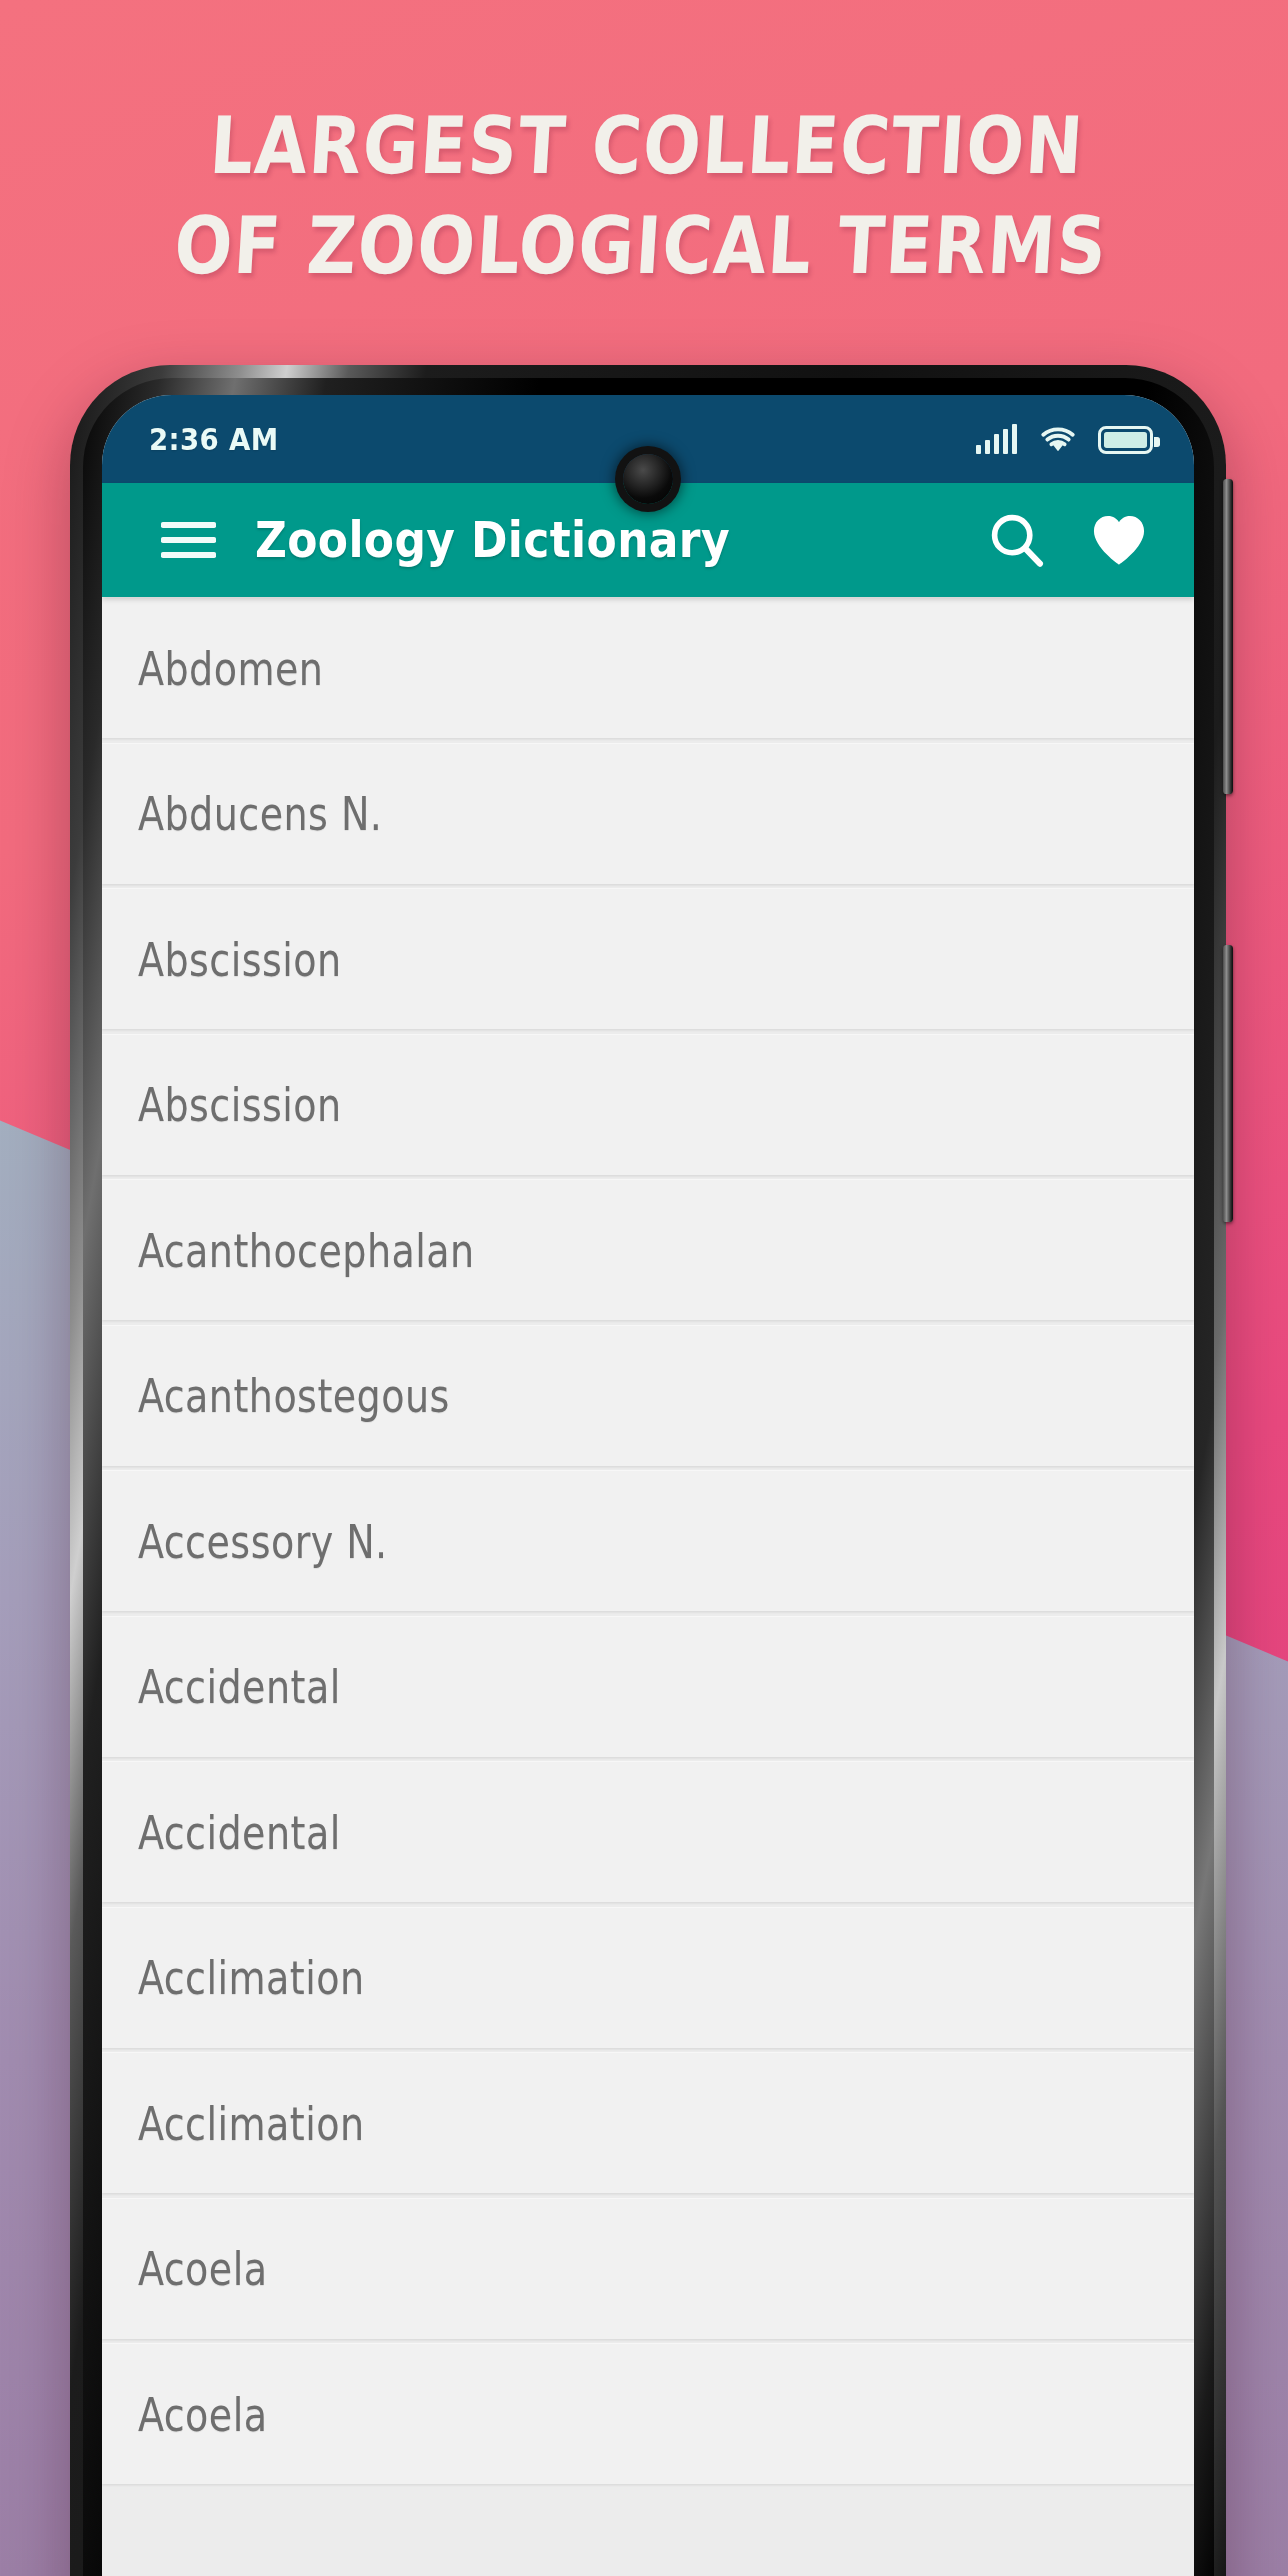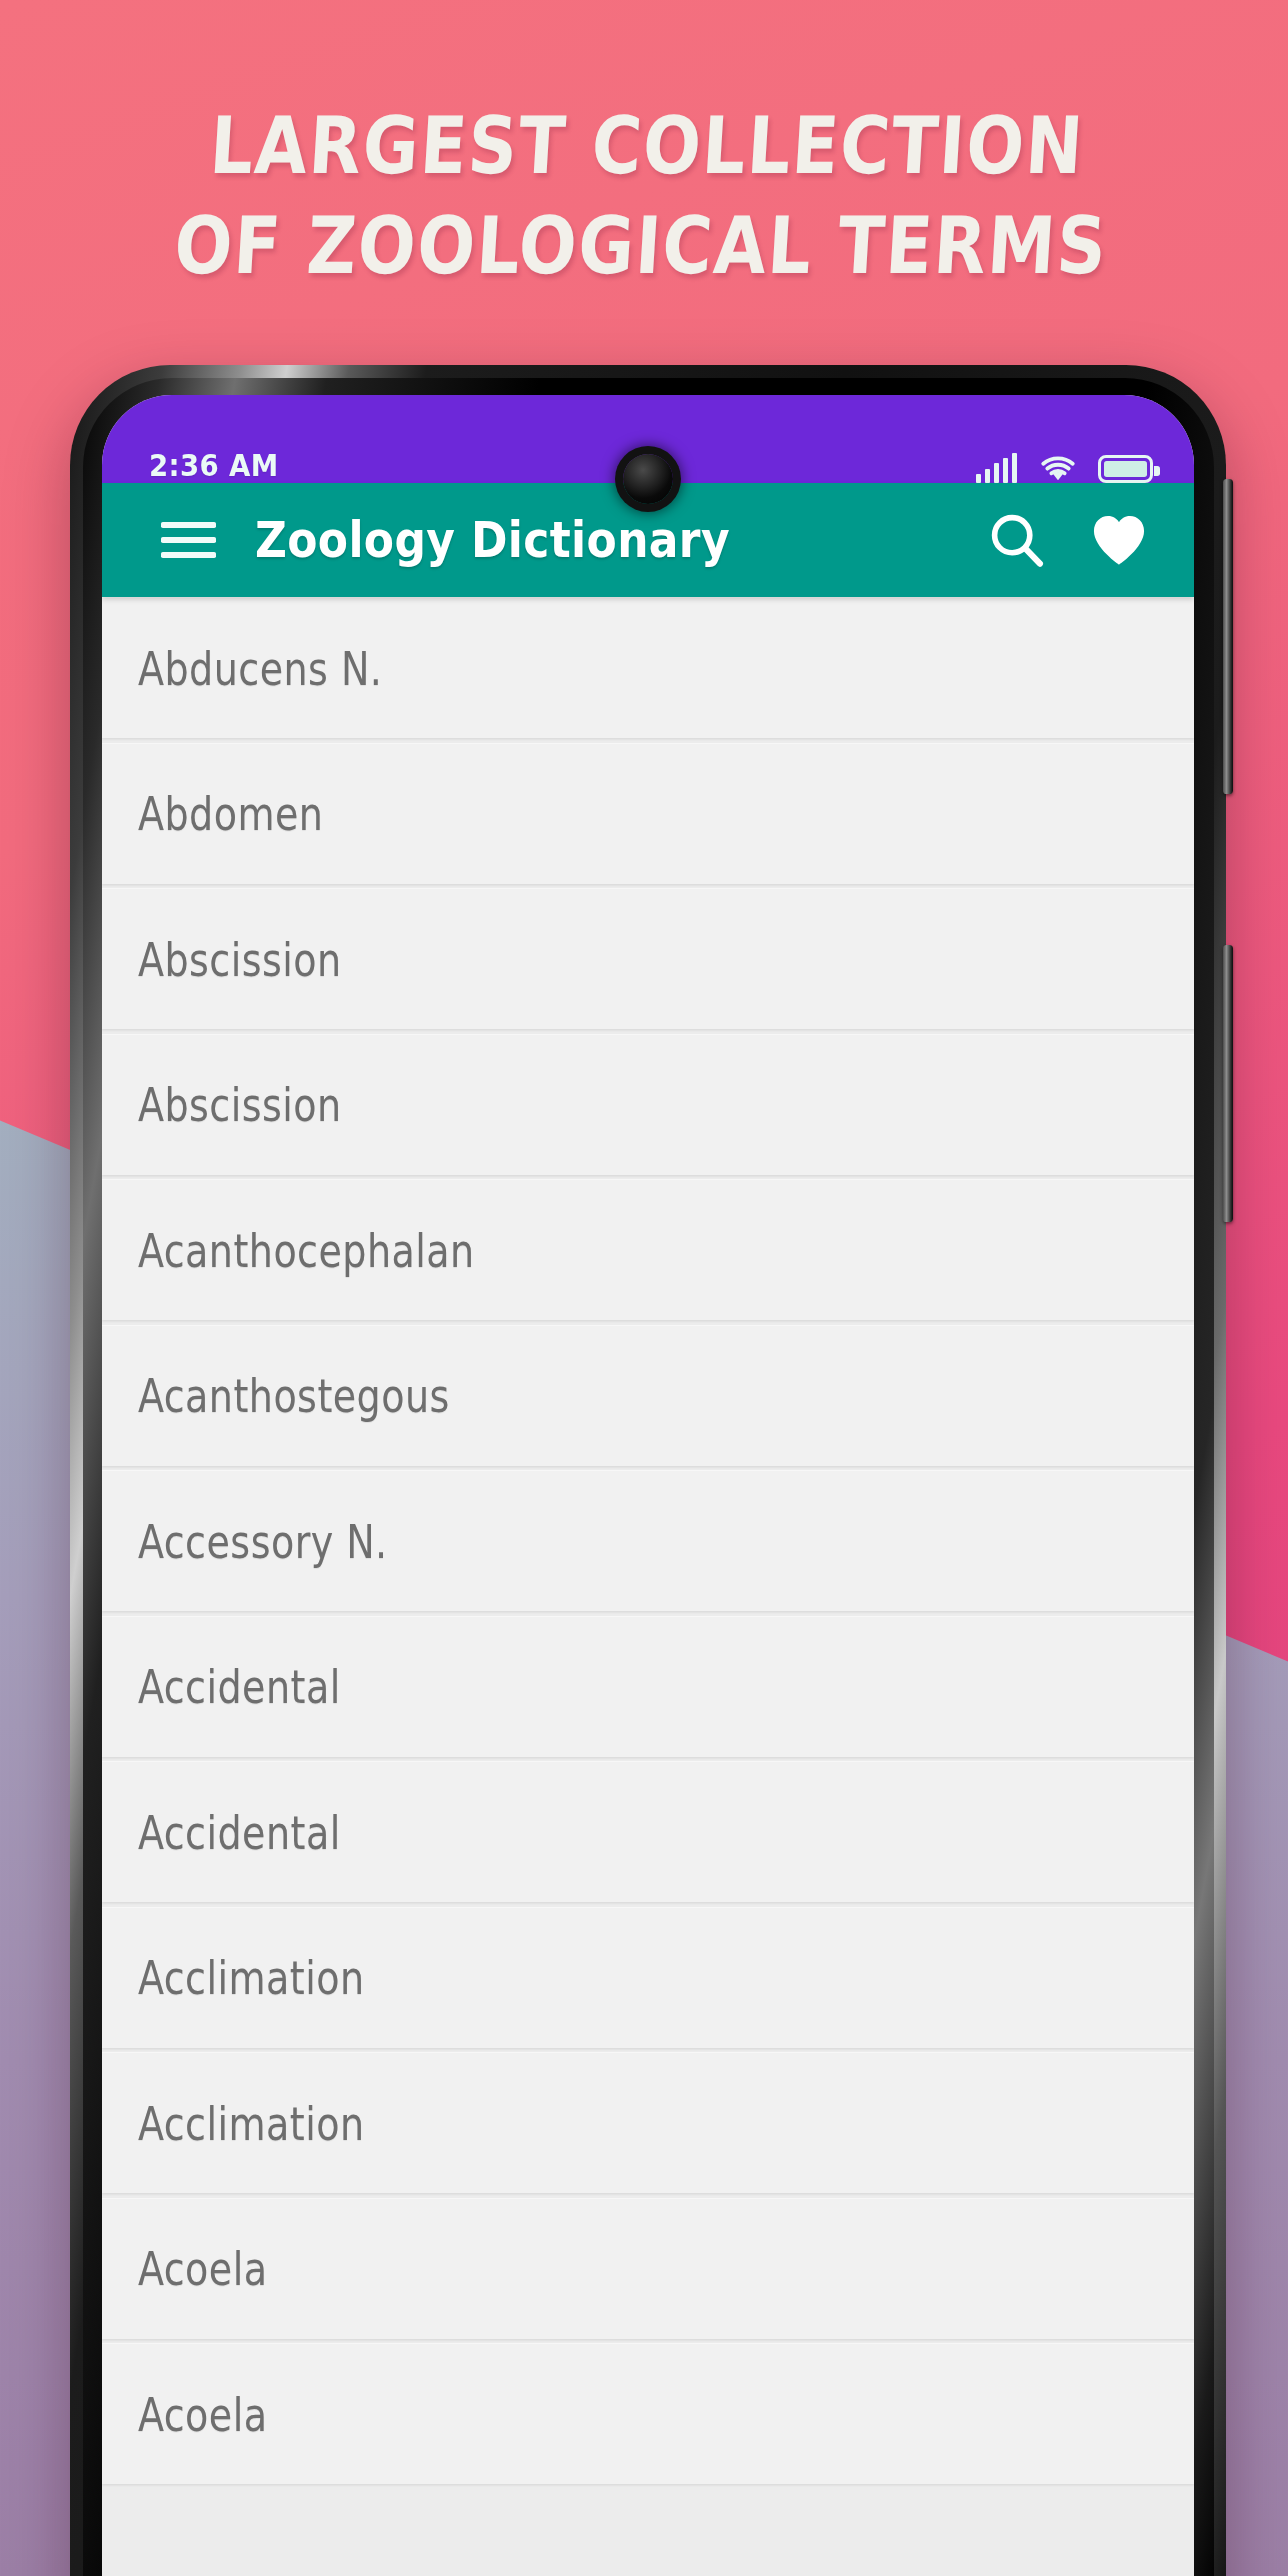--- a/index.html
+++ b/index.html
@@ -68,22 +68,22 @@
     background:linear-gradient(90deg,#4c4c4c,#8d8d8d 35%,#2a2a2a 80%,#0d0d0d);
     box-shadow:0 1.8px 3.6px rgba(0,0,0,.5);
     z-index:3;
   }
   #volume-button{ top:114px; height:315px; }
   #power-button{ top:580px; height:277px; }
 
   
   #status-bar{
     position:relative; height:88px;
-    background:#6d28d9;
-    display:flex; align-items:flex-end;
+    background:#0c4a6e;
+    display:flex; align-items:center;
     padding:0 41px 0 47px;
     color:#eafaf6;
     z-index:2;
   }
   #status-time{
     font-family:"DejaVu Sans", sans-serif;
     font-weight:700; font-size:30px; letter-spacing:0.4px;
     transform:scaleX(.92);
     transform-origin:left center;
     text-shadow:0 0.9px 1.8px rgba(0,0,0,.12);
@@ -230,24 +230,24 @@
         <circle cx="10.2" cy="10.2" r="6.6" fill="none" stroke="#ffffff" stroke-width="2.1"></circle>
         <line x1="15.1" y1="15.1" x2="20.6" y2="20.9" stroke="#ffffff" stroke-width="2.3" stroke-linecap="round"></line>
       </svg>
       <svg id="favorite-icon" viewBox="0 0 24 24">
         <path d="M12 21.2 C12 21.2 2.6 14.9 2.6 8.6 C2.6 5.3 5.0 3.0 7.9 3.0 C9.8 3.0 11.2 4.0 12 5.3 C12.8 4.0 14.2 3.0 16.1 3.0 C19.0 3.0 21.4 5.3 21.4 8.6 C21.4 14.9 12 21.2 12 21.2 Z" fill="#ffffff"></path>
       </svg>
     </div>
 
     <div id="term-list">
       <div class="term-row">
+          <span class="term-label">Abdomen</span>
+        </div>
+      <div class="term-row">
           <span class="term-label">Abducens N.</span>
-        </div>
-      <div class="term-row">
-          <span class="term-label">Abdomen</span>
         </div>
       <div class="term-row">
           <span class="term-label">Abscission</span>
         </div>
       <div class="term-row">
           <span class="term-label">Abscission</span>
         </div>
       <div class="term-row">
           <span class="term-label">Acanthocephalan</span>
         </div>

